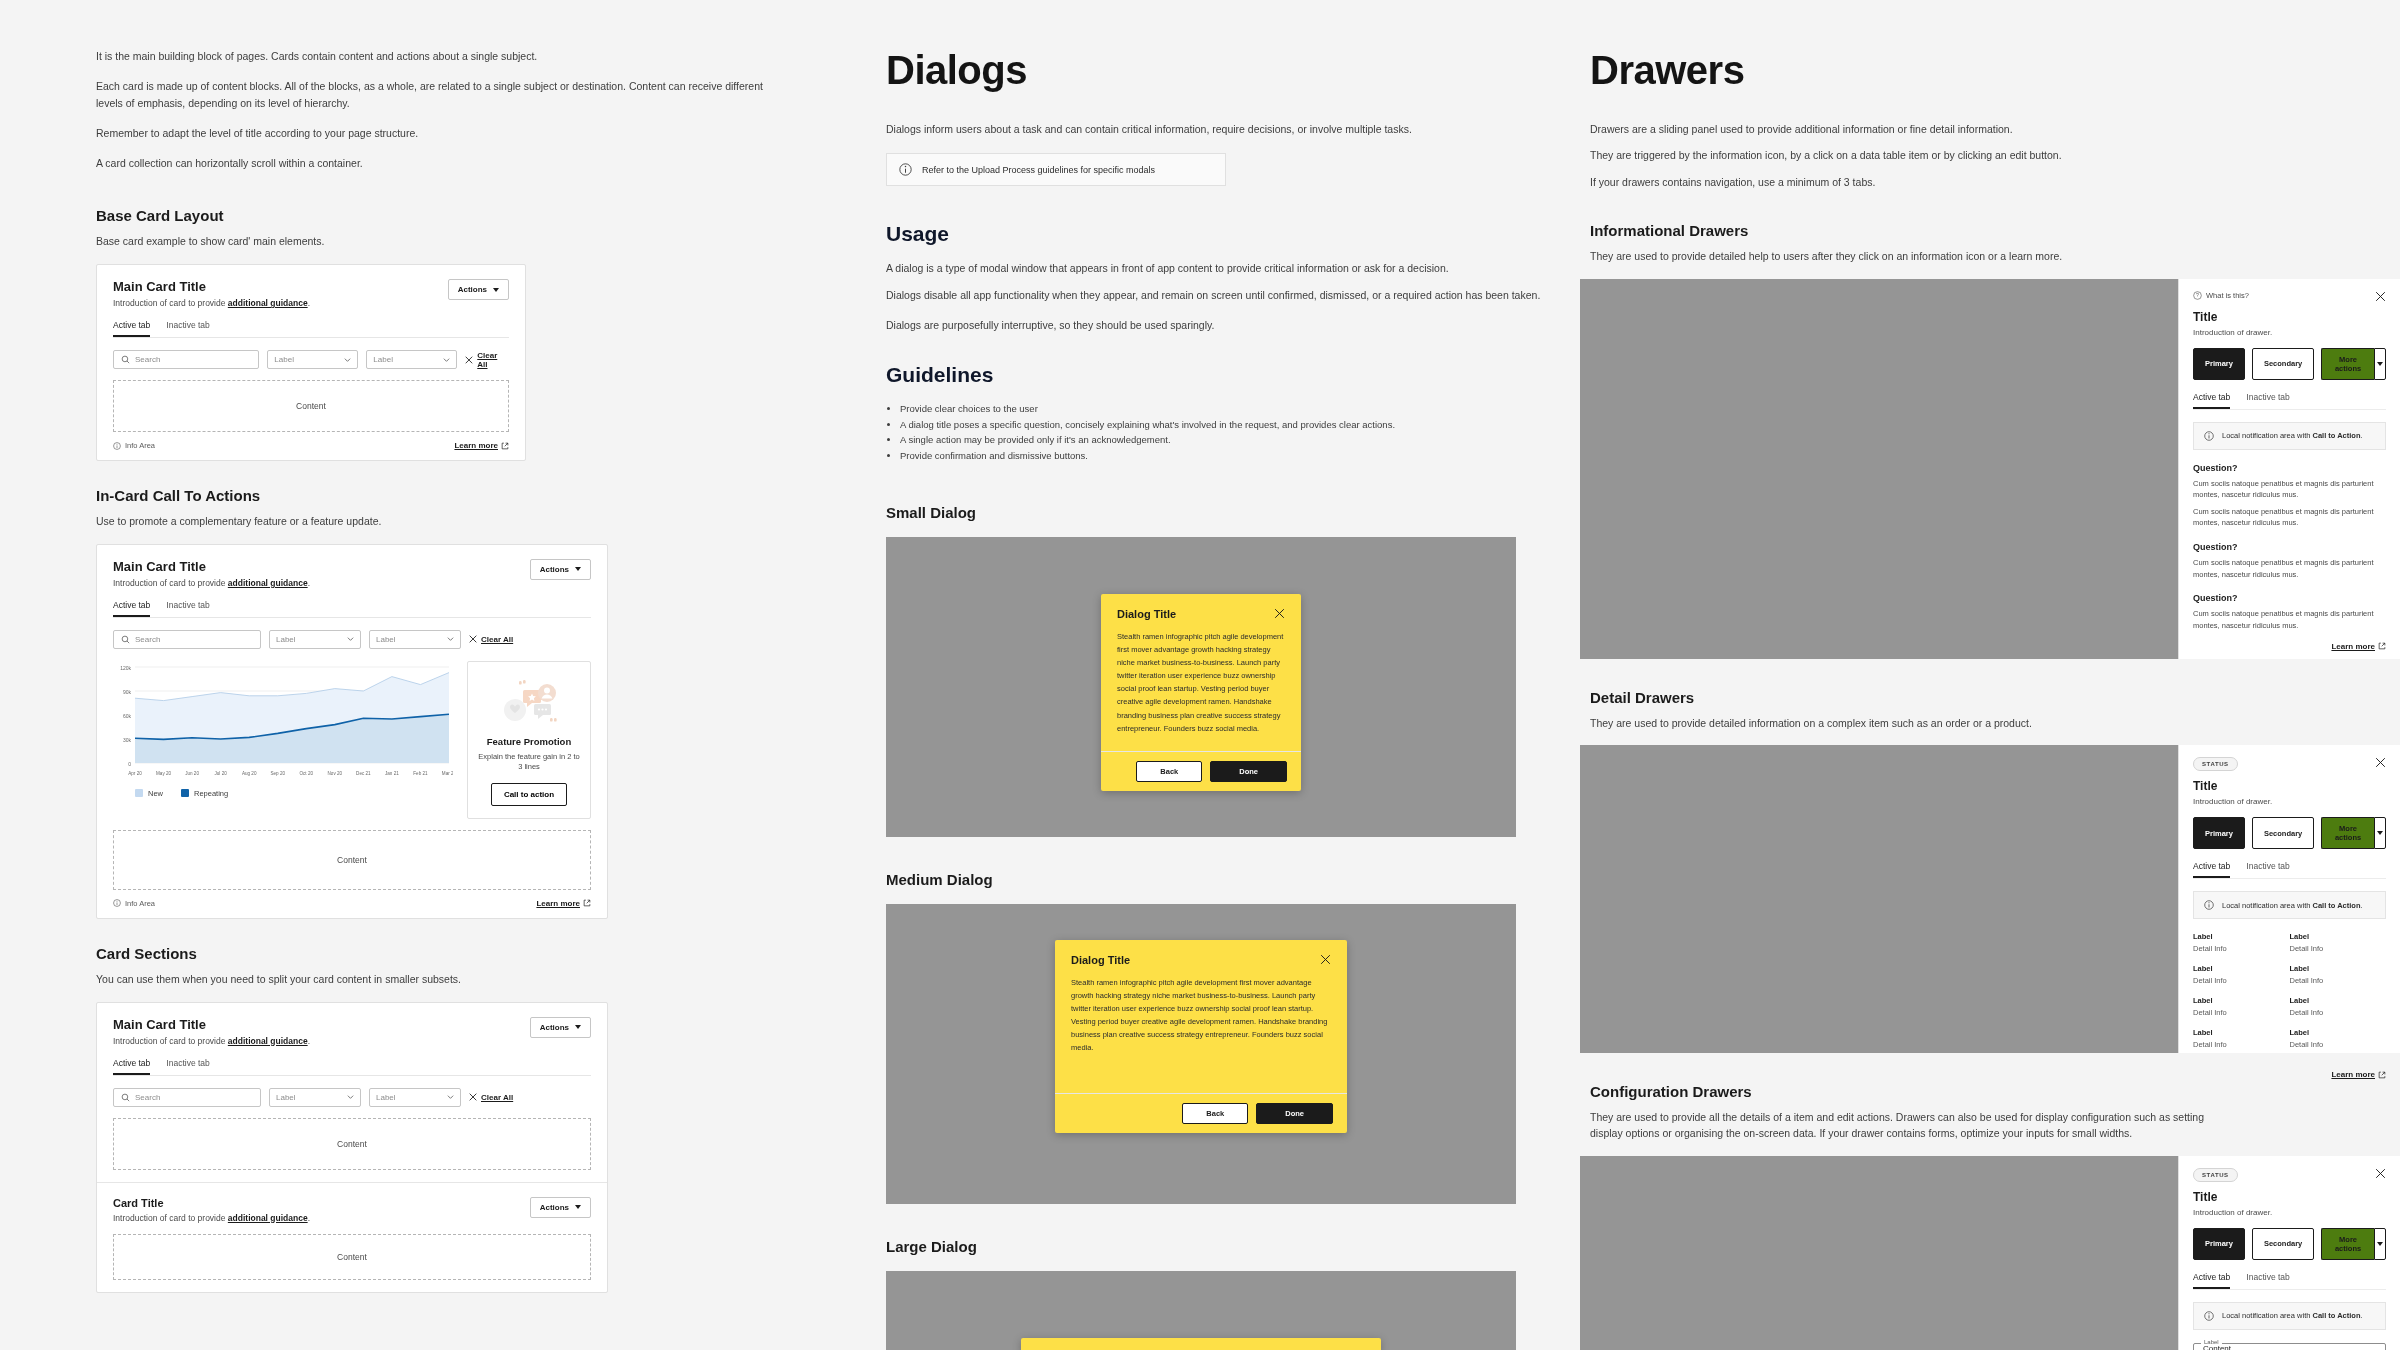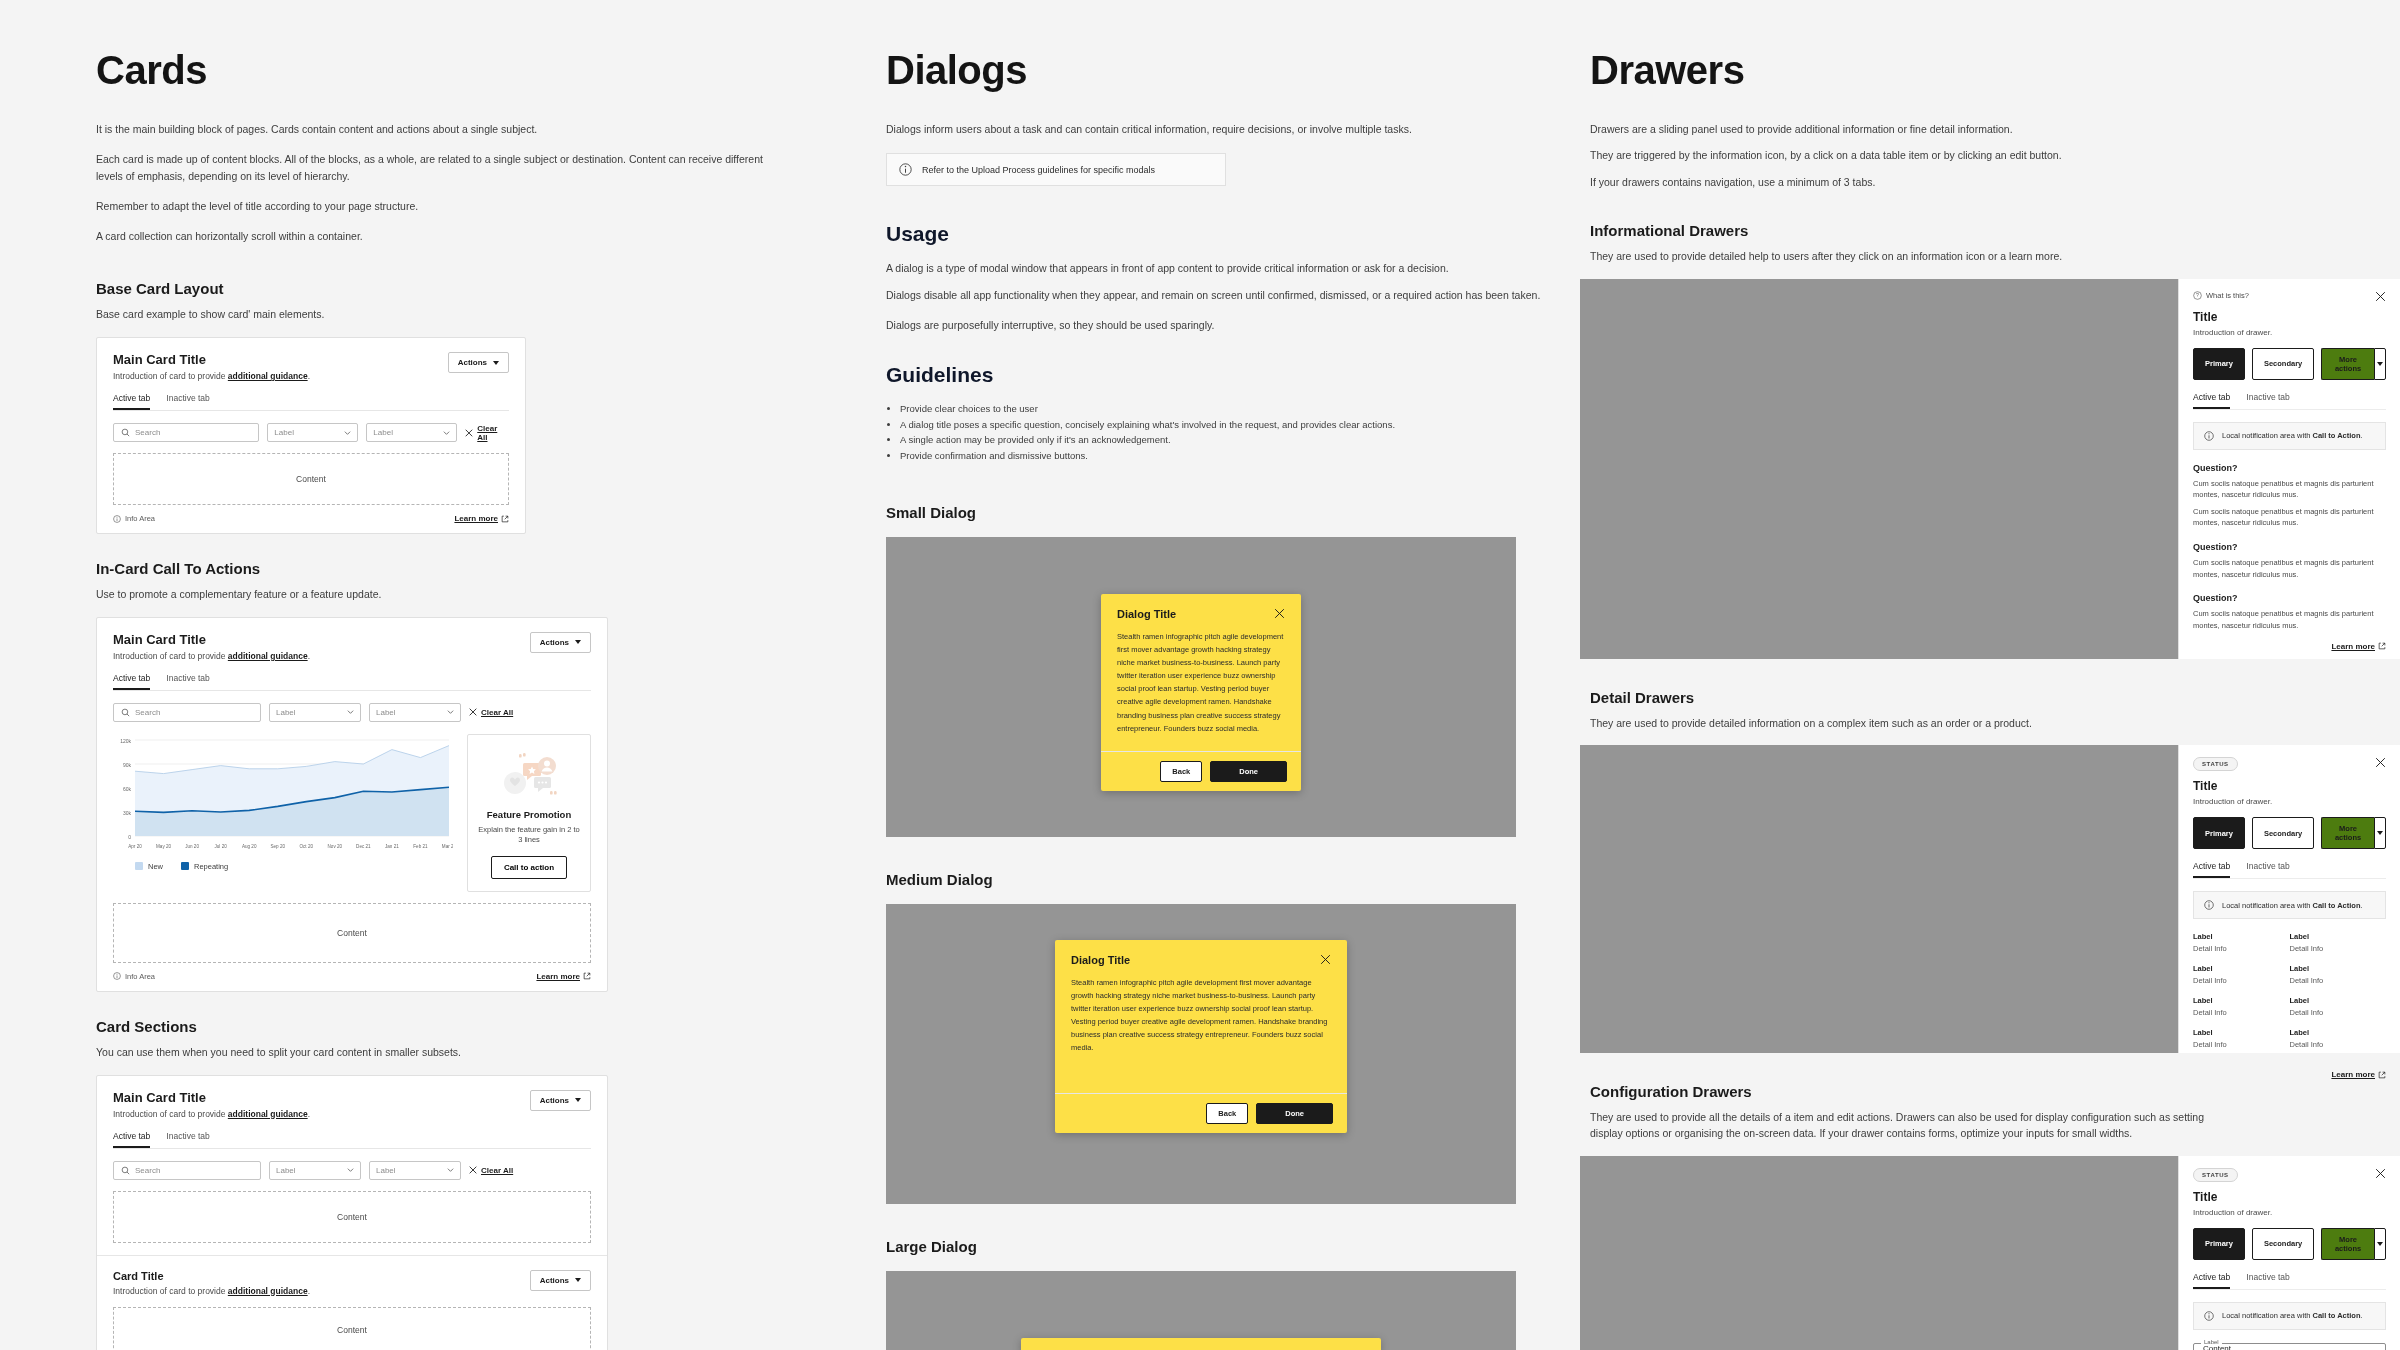--- a/index.html
+++ b/index.html
@@ -105,21 +105,21 @@
   .scrim { background:#959595; position:relative; }
   .dialog {
     background:#fde047; border-radius:2px; position:absolute;
     box-shadow:0 2px 8px rgba(0,0,0,.25);
     display:flex; flex-direction:column;
   }
   .dlg-head { display:flex; justify-content:space-between; align-items:flex-start; padding:14px 16px 0; }
   .dlg-title { font-size:11px; font-weight:bold; }
   .dlg-body { padding:10px 16px 16px; font-size:7.5px; line-height:1.75; color:#2c2c2c; }
   .dlg-foot { border-top:1px solid #e6e6e6; padding:9px 14px; display:flex; justify-content:flex-end; gap:8px; }
-  .btn-sec { border:1px solid #1b1b1b; background:#fff; color:#1b1b1b; font-size:7.5px; font-weight:bold; padding:5px 11px; border-radius:2px; cursor:pointer;}
+  .btn-sec { border:1px solid #1b1b1b; background:#fff; color:#1b1b1b; font-size:7.5px; font-weight:bold; padding:5px 23px; border-radius:2px; cursor:pointer;}
   .btn-pri { border:1px solid #1b1b1b; background:#1b1b1b; color:#fff; font-size:7.5px; font-weight:bold; padding:5px 28px; border-radius:2px; cursor:pointer;}
   .x-ico { cursor:pointer; }
 
   
   .drawer-shell { display:flex; }
   .drawer-scrim { background:#959595; flex:1; }
   .drawer {
     width:222px; background:#fff; border-left:1px solid #e0e0e0;
     padding:12px 14px; display:flex; flex-direction:column; position:relative;
   }
@@ -155,21 +155,20 @@
   .field-filled .flabel { position:absolute; top:-5px; left:7px; background:#fff; padding:0 3px; font-size:6px; color:#5a5a5a;}
   .field-filled .fval { font-size:8px; color:#1b1b1b; }
   .drawer-learn { display:flex; justify-content:flex-end; margin-top:auto; padding-top:10px;}
 </style>
 </head>
 <body>
 
 <div class="page">
 
   <div class="col col-cards">
-    <h1 class="page-title">Cards</h1>
     <p class="intro-p">It is the main building block of pages. Cards contain content and actions about a single subject.</p>
     <p class="intro-p">Each card is made up of content blocks. All of the blocks, as a whole, are related to a single subject or destination. Content can receive different levels of emphasis, depending on its level of hierarchy.</p>
     <p class="intro-p">Remember to adapt the level of title according to your page structure.</p>
     <p class="intro-p">A card collection can horizontally scroll within a container.</p>
 
     <div class="blk" style="margin-top:36px">
       <h2 class="sect">Base Card Layout</h2>
       <p class="sect-desc">Base card example to show card' main elements.</p>
 
       <div class="card" style="width:430px">

